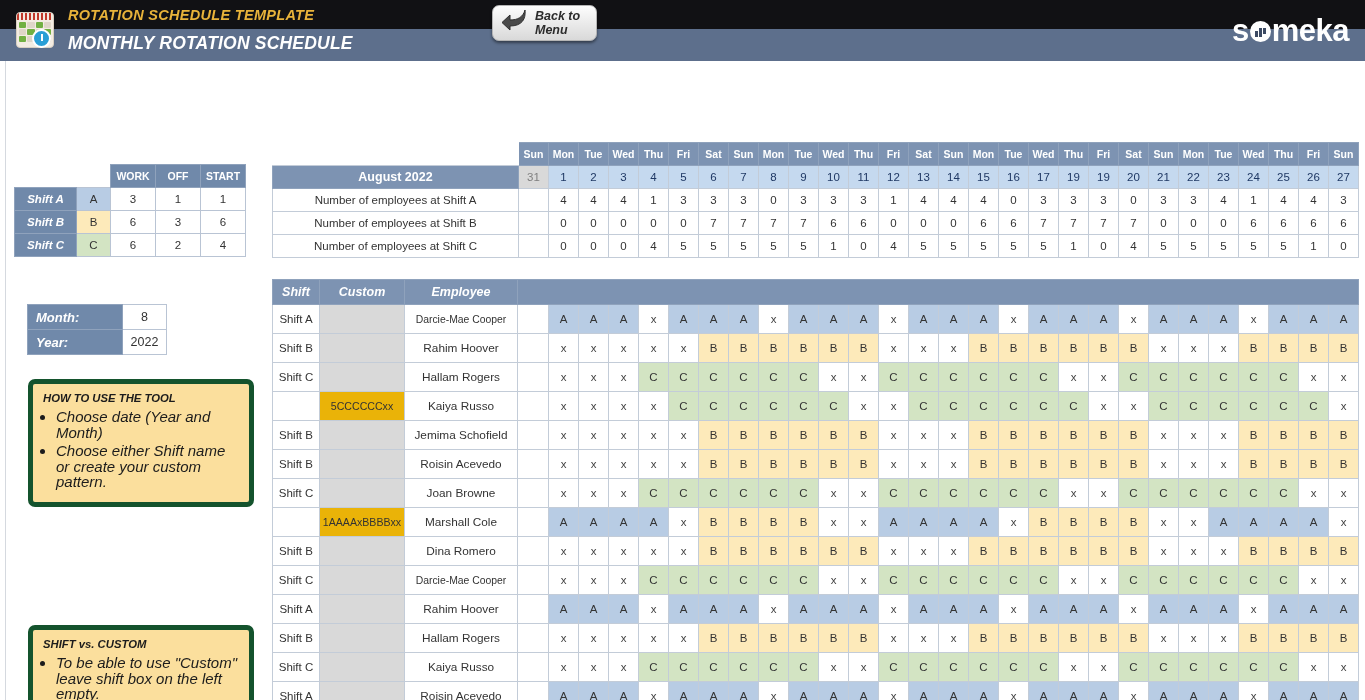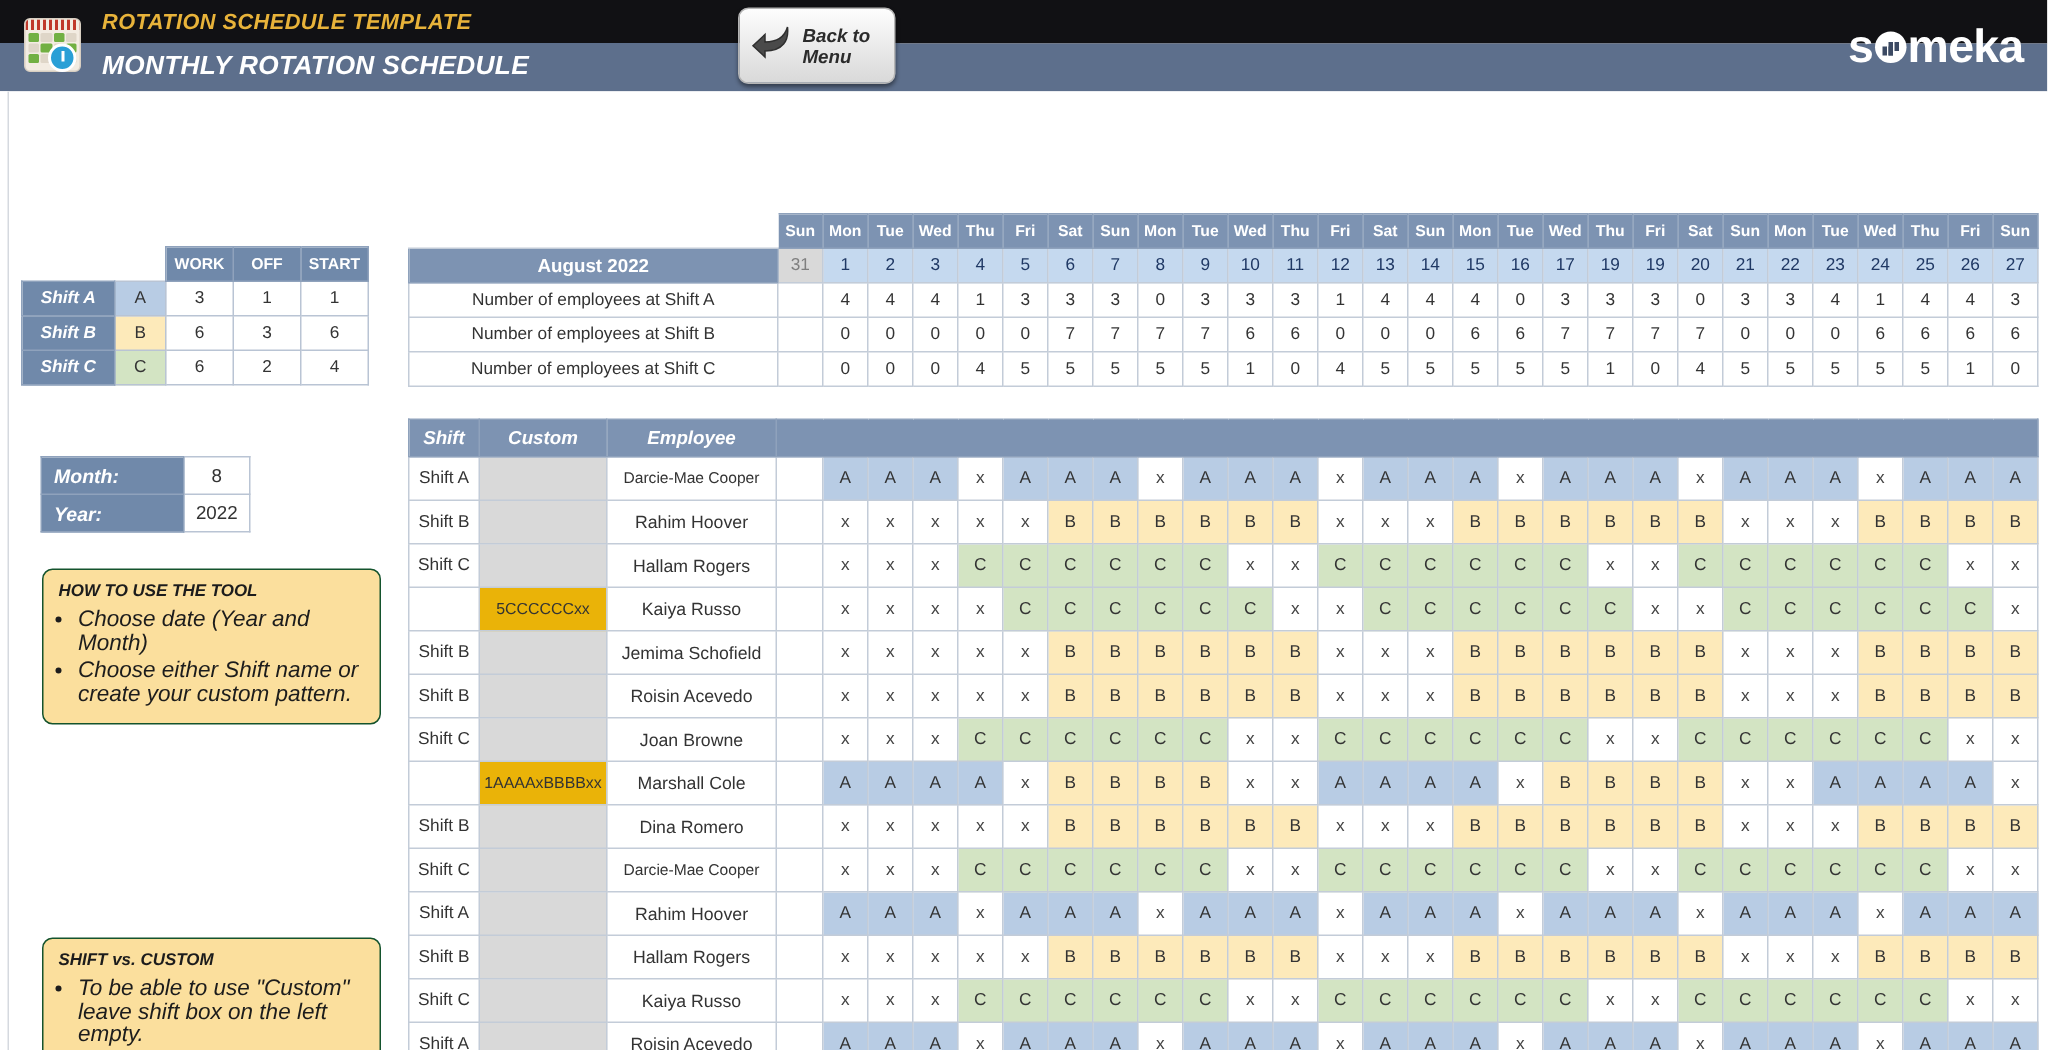--- a/index.html
+++ b/index.html
@@ -25,21 +25,21 @@
   .logo .cal .grid { display:grid; grid-template-columns: repeat(4,1fr); gap:1px; padding: 2px; }
   .logo .cal .grid i { display:block; height:6px; background:#dfd6c8; border-radius:1px; }
   .logo .cal .grid i.g { background:#72b043; }
   .logo .clock { position: absolute; left: 18px; top: 20px; width: 19px; height: 19px; border-radius: 50%;
                  background: #2a9fd6; border: 2px solid #fff; }
   .logo .clock:after { content:""; position:absolute; left:7px; top:3px; width:1.5px; height:7px; background:#fff; }
   .t1 { position: absolute; left: 68px; top: 7px; font-size: 14.5px; font-weight: bold;
         font-style: italic; color: #e8b33a; letter-spacing: .3px; }
   .t2 { position: absolute; left: 68px; top: 33px; font-size: 17.5px; font-weight: bold;
         font-style: italic; color: #ffffff; letter-spacing: .2px; }
-  .backbtn { position: absolute; left: 492px; top: 5px; width: 105px; height: 51px;
+  .backbtn { position: absolute; left: 492px; top: 5px; width: 105px; height: 36px;
              background: linear-gradient(180deg,#fdfdfd 0%,#e9e9e9 55%,#d9d9d9 100%);
              border: 1px solid #b5b5b5; border-radius: 7px; box-shadow: 0 2px 3px rgba(0,0,0,.45);
              display: flex; align-items: center; cursor: pointer; }
   .backbtn svg { margin-left: 5px; }
   .backbtn .bl { font-size: 12.5px; font-style: italic; font-weight: bold; color: #2b2b2b;
                  line-height: 14px; margin-left: 3px; }
   .brand { position: absolute; right: 16px; top: 13px; font-size: 31px; font-weight: bold;
            color: #fff; letter-spacing: -.5px; display:flex; align-items:center; }
   .brand .dot { display:inline-block; width: 21px; height: 21px; border-radius:50%;
                 background:#fff; position:relative; margin: 0 1px; }
@@ -66,21 +66,21 @@
   .cA { background: #b8cce4; } .cB { background: #fdeaba; } .cC { background: #d3e4c3; }
 
   
   .my { position: absolute; left: 27px; top: 243px; }
   .my td { height: 25px; }
   .my .k { background:#7089aa; color:#fff; font-style:italic; font-weight:bold;
            font-size:13px; width: 95px; text-align:left; padding-left: 8px; border-color:#8fa2bc;}
   .my .v { background:#fff; width: 44px; font-size: 12.5px; color:#333; }
 
   
-  .ibox { position: absolute; background:#fbdf9d; border:1px solid #14532d;
+  .ibox { position: absolute; background:#fbdf9d; border:5px solid #14532d;
           border-radius: 7px; padding: 8px 10px 9px 10px; }
   .ibox .ih { font-size: 11.3px; font-weight: bold; font-style: italic; color:#1c1c1c; margin-bottom: 5px; }
   .ibox ul { margin: 0; padding-left: 13px; }
   .ibox li { font-size: 15px; font-style: italic; color:#1c1c1c; line-height: 15.5px; margin-bottom: 3px; }
   .ibox .ind { margin: 2px 0 0 24px; font-size: 11.2px; font-style: italic; color:#1c1c1c; line-height: 15.5px; }
   #box-how { left: 28px; top: 318px; width: 226px; }
   #box-cust { left: 28px; top: 426px; width: 226px; }
   #box-vs { left: 28px; top: 564px; width: 226px; }
 
   

